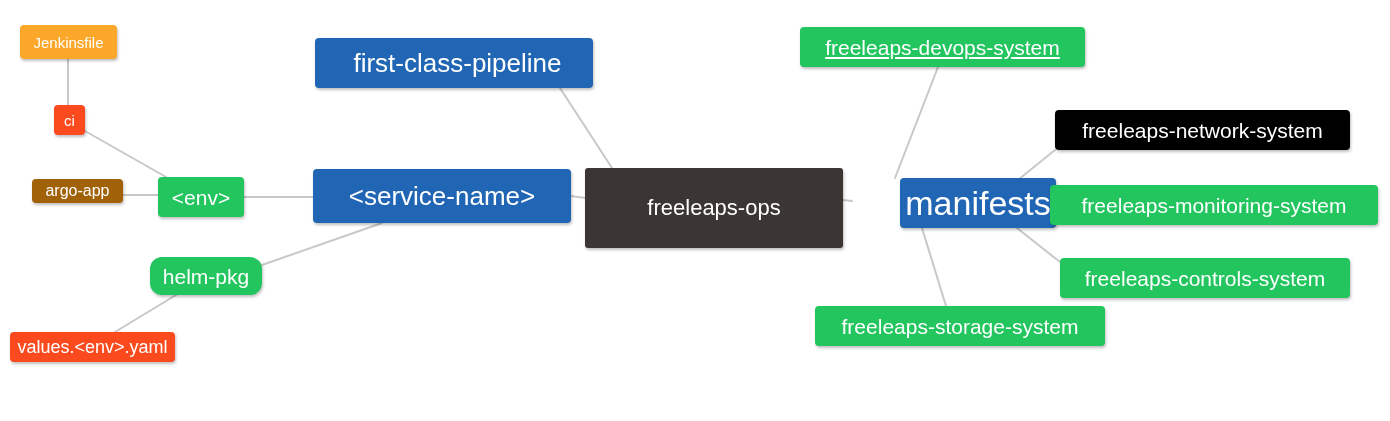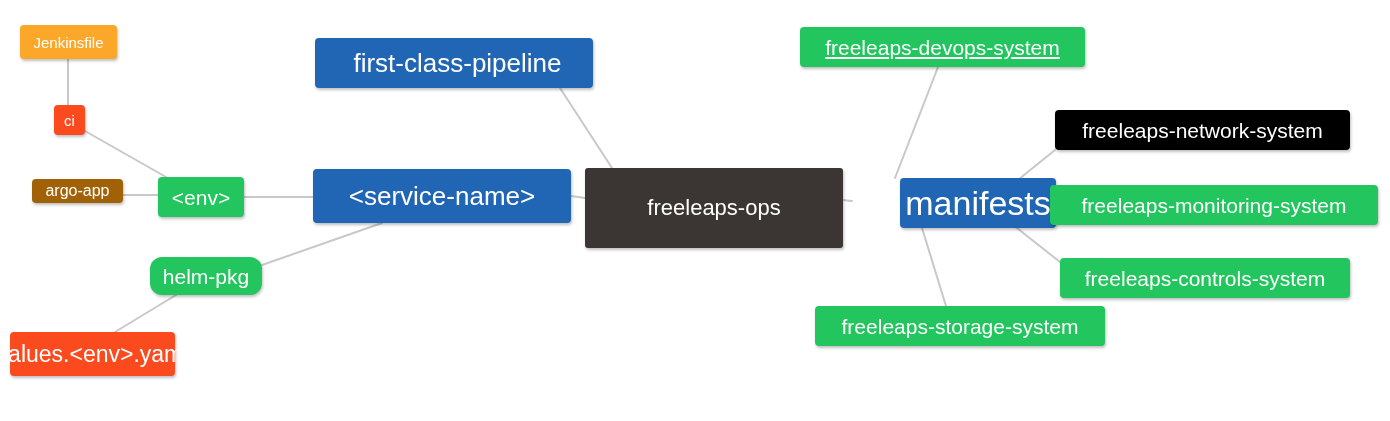--- a/index.html
+++ b/index.html
@@ -89,21 +89,21 @@
       </div>
       <div class="node n-red" style="left: 54px; top: 105px; width: 31px; height: 30px; font-size: 15px; background: rgb(251, 74, 30);">
         <span>ci</span>
       </div>
       <div class="node n-orange" style="left: 20px; top: 25px; width: 97px; height: 34px; font-size: 15px; background: rgb(250, 167, 42);">
         <span>Jenkinsfile</span>
       </div>
       <div class="node n-red" style="left: 32px; top: 179px; width: 91px; height: 24px; font-size: 16px; background: #a16207;">
         <span>argo-app</span>
       </div>
-      <div class="node n-red" style="left: 10px; top: 332px; width: 165px; height: 44px; font-size: 23px; background: rgb(251, 74, 30); align-items: center;">
+      <div class="node n-red" style="left: 10px; top: 332px; width: 165px; height: 30px; font-size: 18px; background: rgb(251, 74, 30); align-items: center;">
         <span>values.&lt;env&gt;.yaml</span>
       </div>
       <div class="node n-green" style="left: 800px; top: 27px; width: 285px; height: 40px; font-size: 21px; background: rgb(34, 197, 94); text-decoration: underline;">
         <span>freeleaps-devops-system</span>
       </div>
       <div class="node n-green" style="left: 1055px; top: 110px; width: 295px; height: 40px; font-size: 21px; background: #000000;">
         <span>freeleaps-network-system</span>
       </div>
       <div class="node n-green" style="left: 1050px; top: 185px; width: 328px; height: 40px; font-size: 21px; background: rgb(34, 197, 94);">
         <span>freeleaps-monitoring-system</span>

